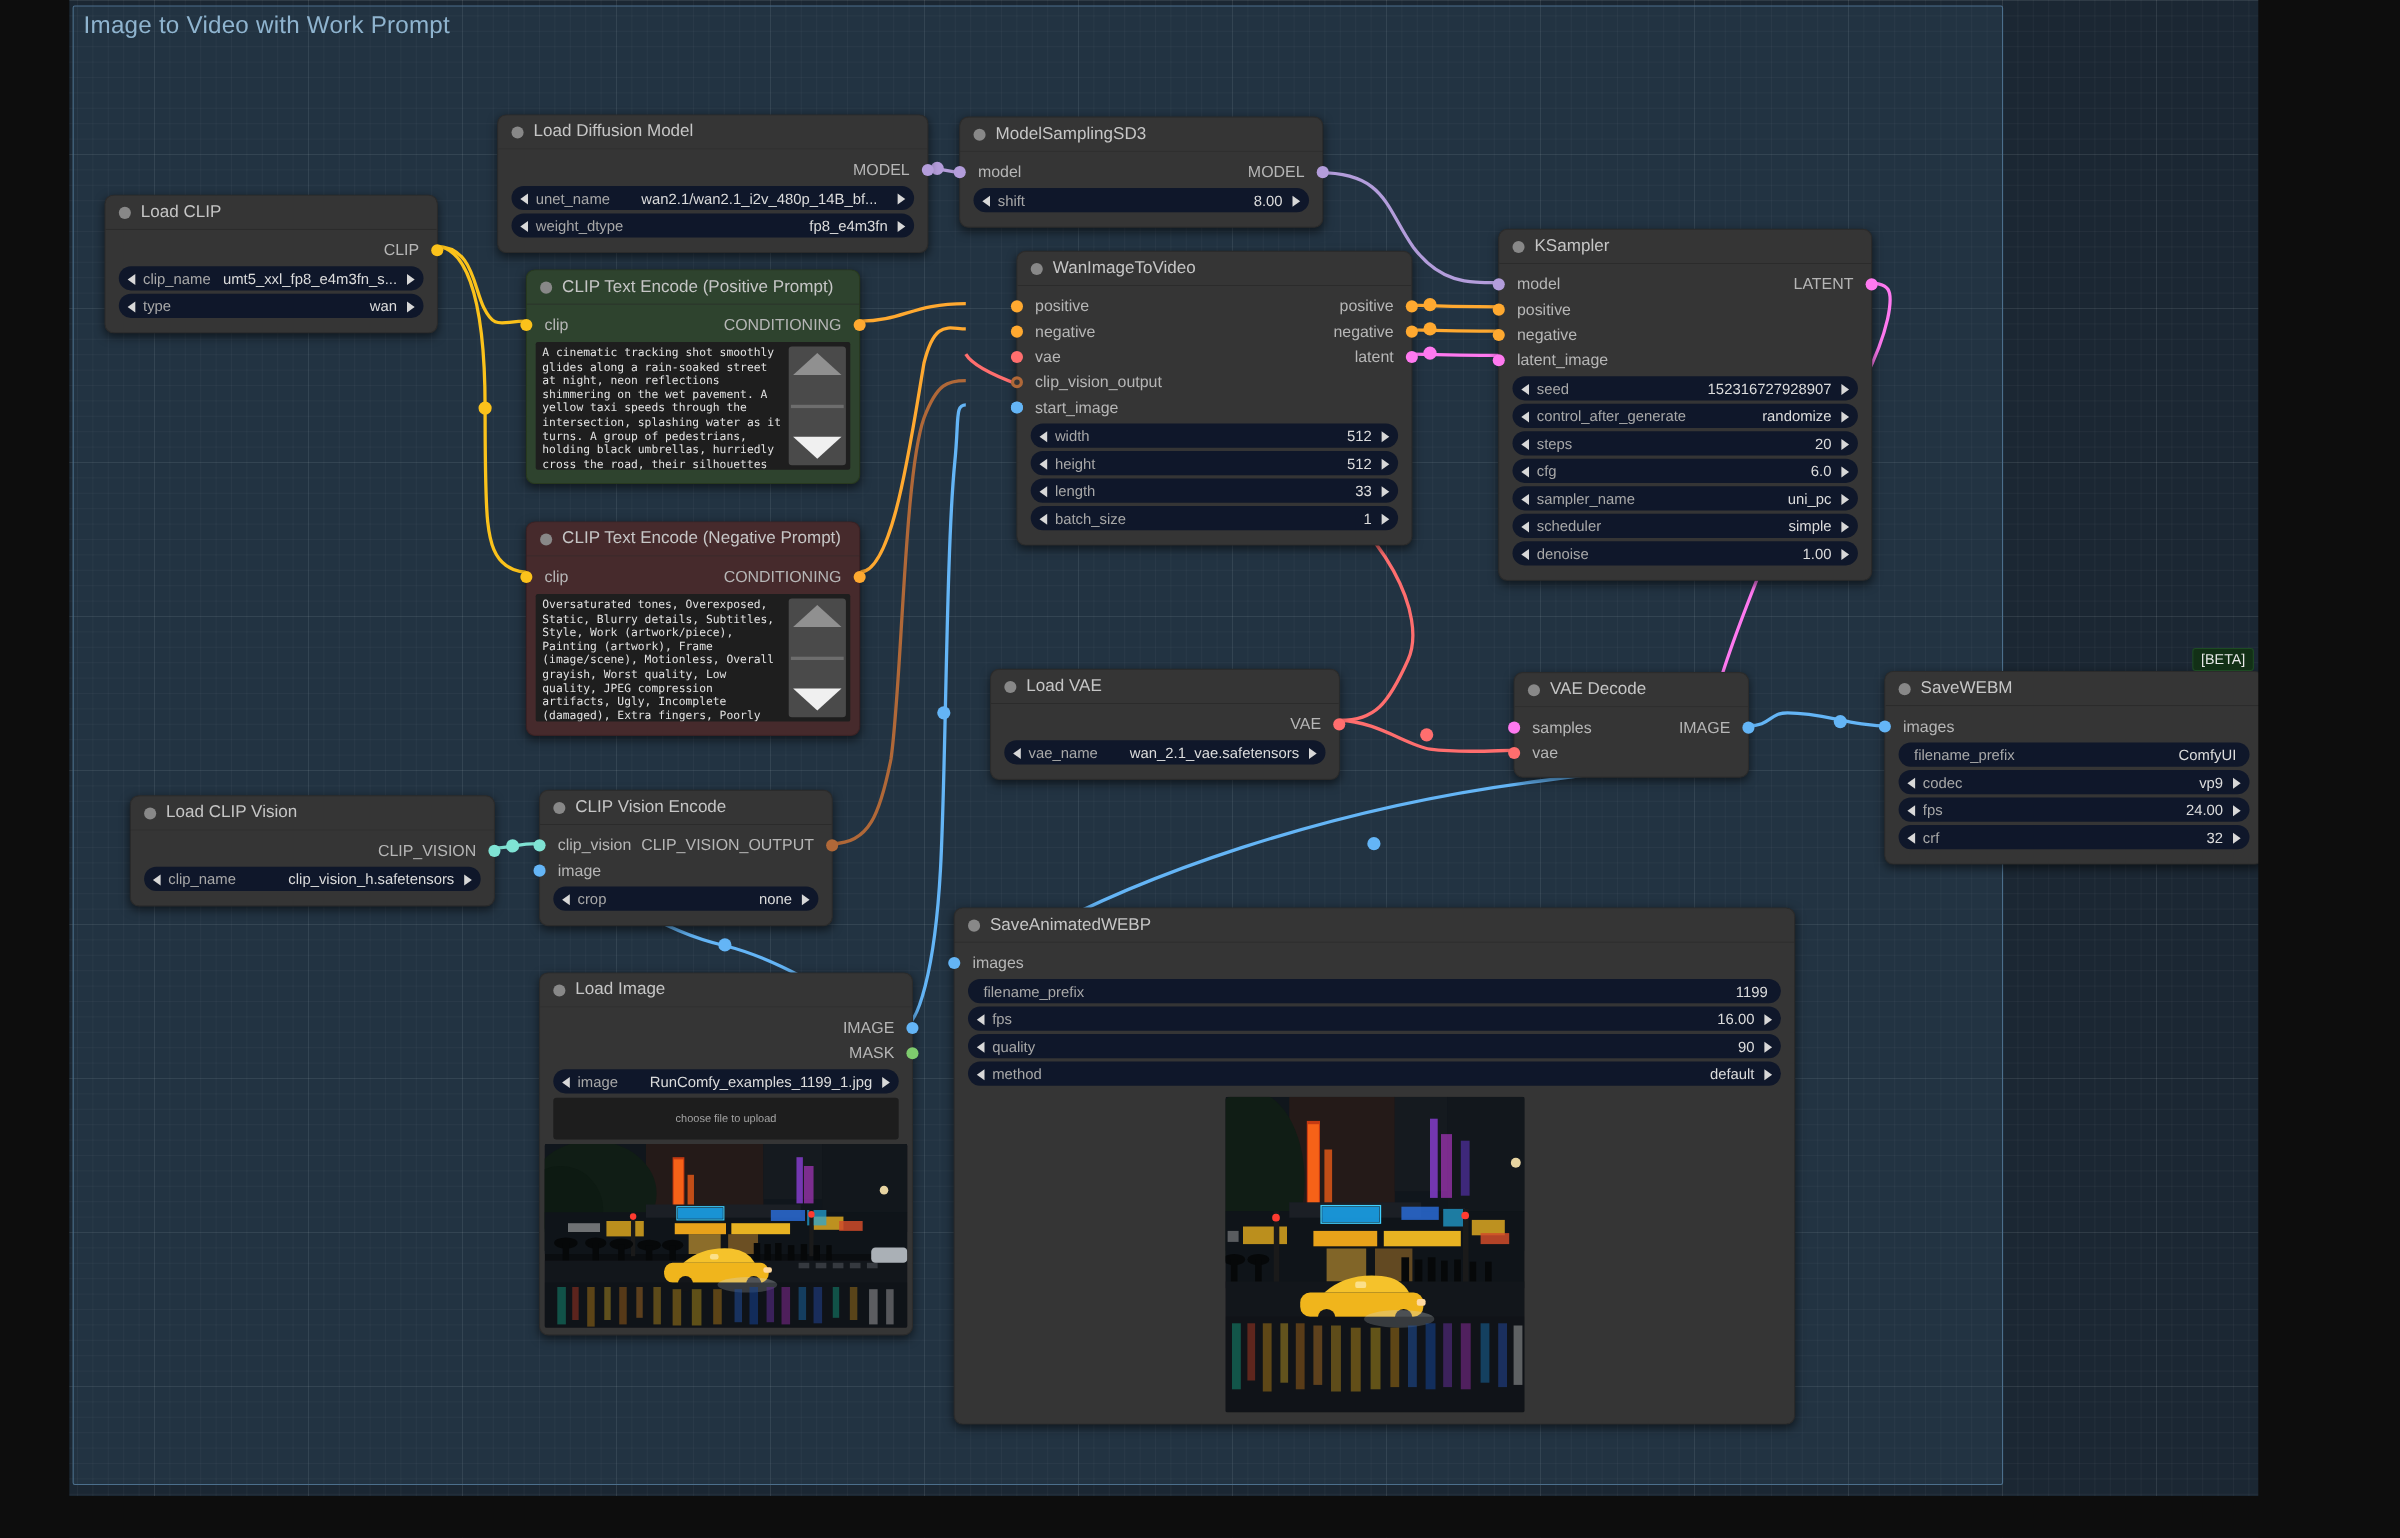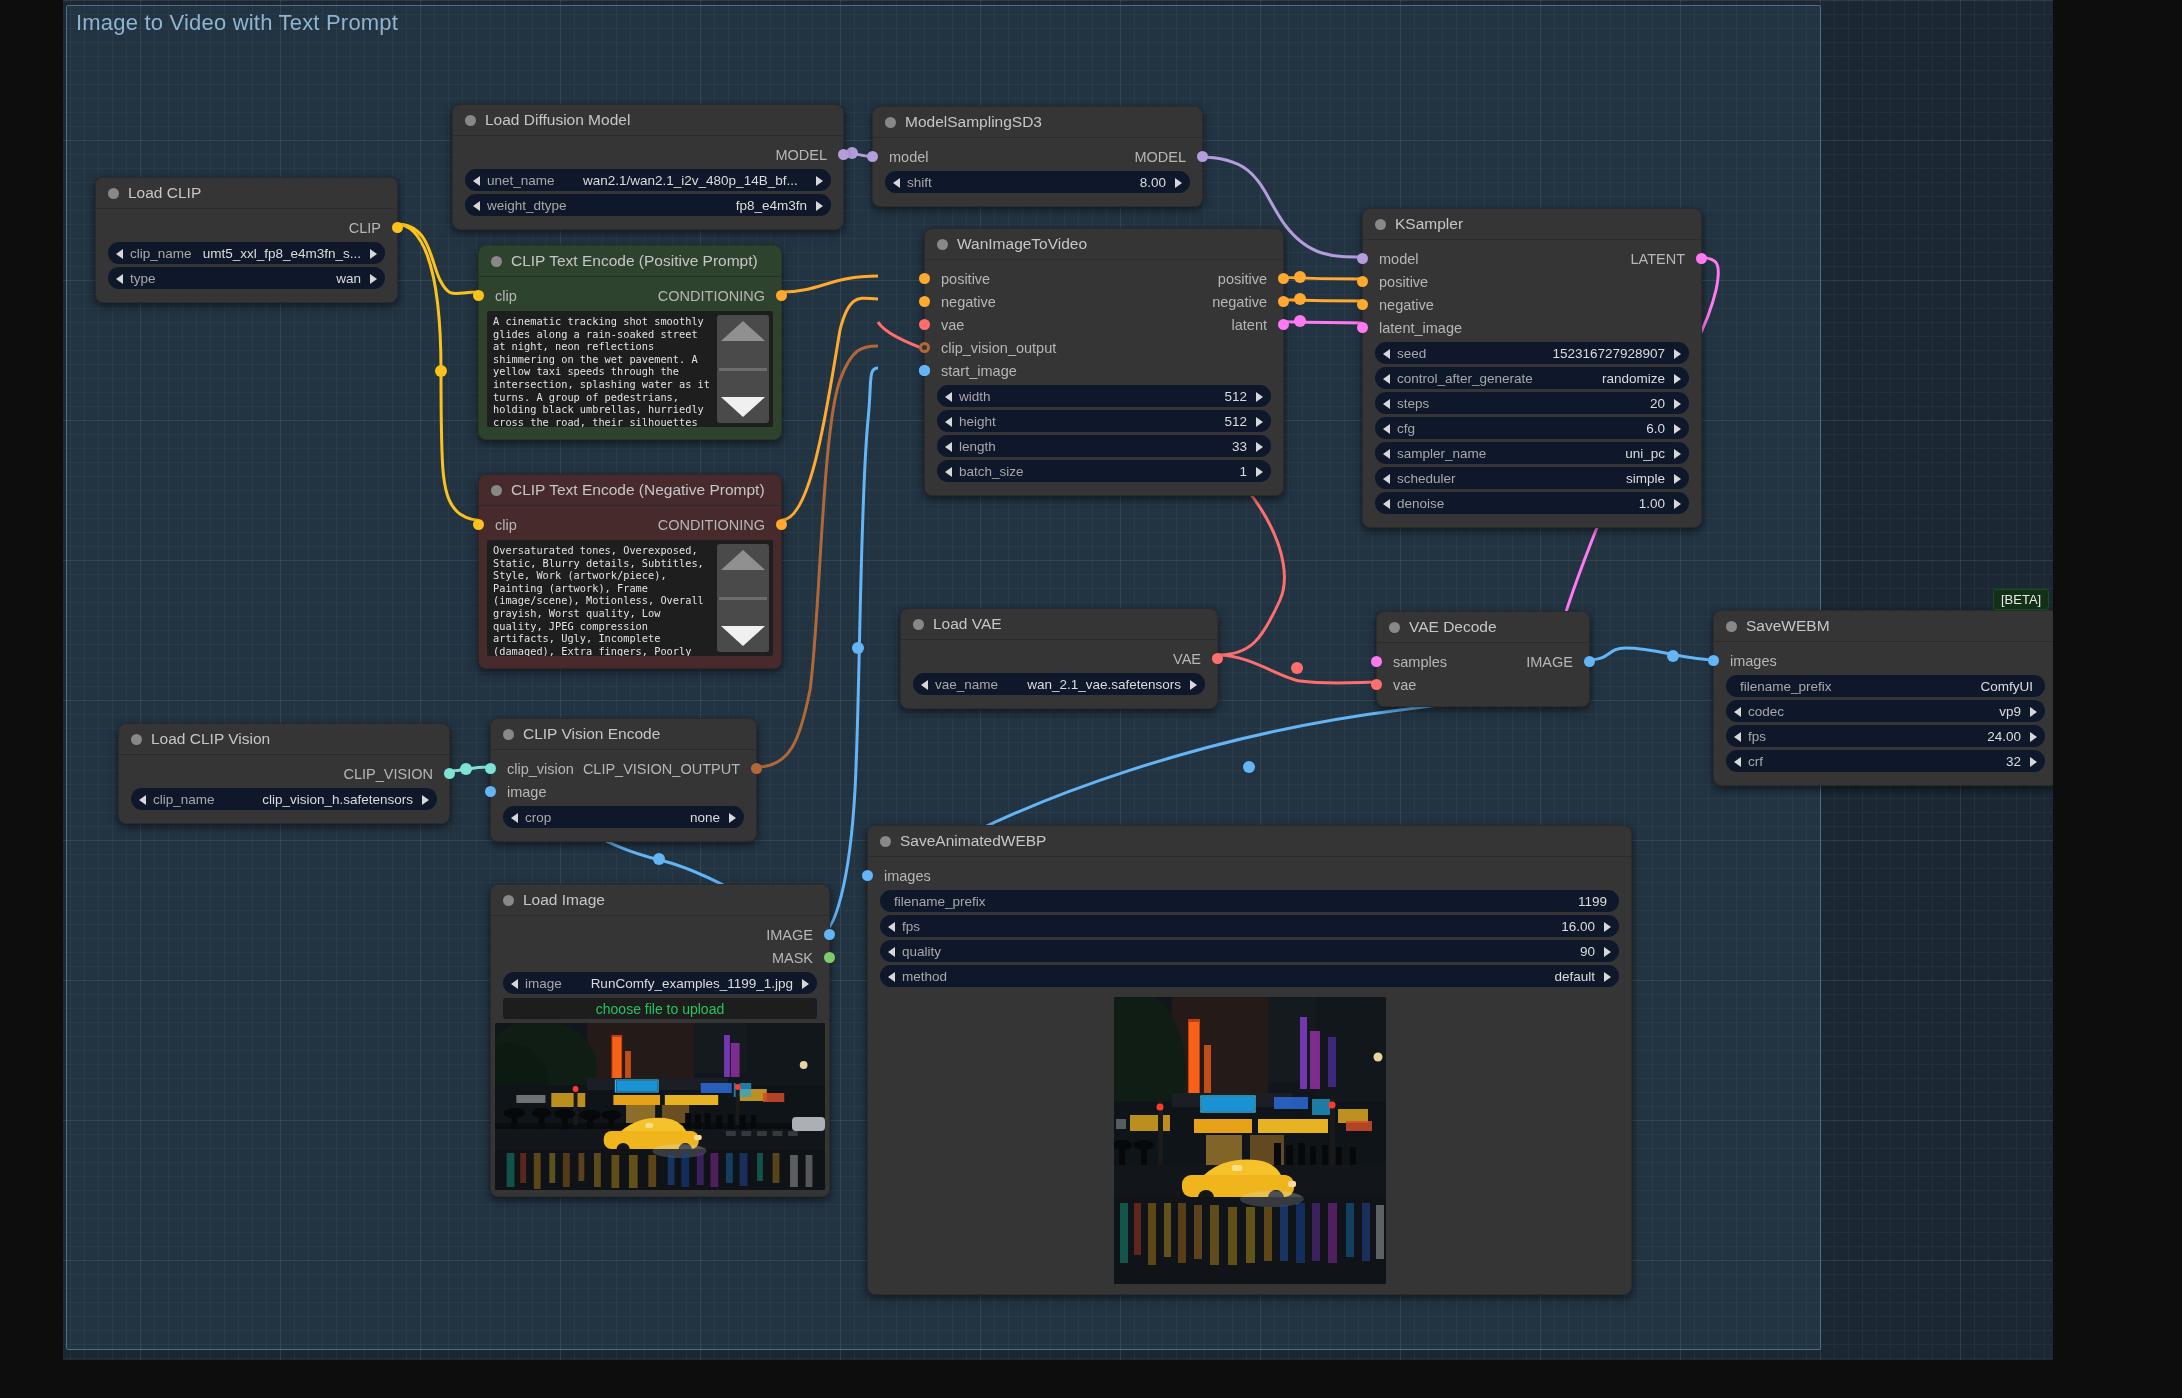--- a/index.html
+++ b/index.html
@@ -90,23 +90,23 @@
   .arrow-l, .arrow-r {
     position:absolute; width:0; height:0; top:7px;
     border-top:5px solid transparent; border-bottom:5px solid transparent;
   }
   .arrow-l { left:8px; border-right:7px solid #d8d8d8; }
   .arrow-r { right:8px; border-left:7px solid #d8d8d8; }
   .toggle-knob { position:absolute; right:6px; top:4px; width:14px; height:14px; border-radius:50%; background:#3a3a3a; }
 
   
   .btn-widget {
-    height:21px; margin:4px 12px; border-radius:3px;
+    height:38px; margin:4px 12px; border-radius:3px;
     background:#1d1d1d; display:flex; align-items:center; justify-content:center;
-    font-size:14px; color:#22c55e;
+    font-size:10px; color:#a3a3a3;
   }
 
   
   .ta-wrap { margin:4px 8px 6px 8px; position:relative; }
   .textarea {
     background:#1e1e1e; color:#e2e2e2;
     font-family:"DejaVu Sans Mono", monospace;
     font-size:10.3px; line-height:12.6px;
     padding:4px 6px; overflow:hidden;
     white-space:pre-wrap; word-break:break-word;
@@ -134,21 +134,21 @@
   .img-preview { margin:4px 4px 0 4px; border-radius:2px; overflow:hidden; }
   .img-preview svg { display:block; width:100%; height:100%; }
 </style>
 </head>
 <body>
 
 <div id="canvas">
 
   <div class="group" style="left:66px; top:5px; width:1755px; height:1345px;">
   </div>
-  <div class="group-title" style="left:76px; top:10px; z-index:6;">Image to Video with Text Prompt</div>
+  <div class="group-title" style="left:76px; top:10px; z-index:6;">Image to Video with Work Prompt</div>
 
   <svg id="links" viewBox="0 0 2182 1398">
 
     <path d="M843,153 C 860,153 862,157 876,157" stroke="#b39ddb" stroke-width="3" fill="none"></path>
     <circle cx="852" cy="153" r="6" fill="#b39ddb"></circle>
 
     <path d="M1199,157 C 1260,157 1260,190 1285,225 C 1310,258 1335,257 1365,257" stroke="#b39ddb" stroke-width="3" fill="none"></path>
 
     <path d="M396,224 C 430,224 430,260 440,280 C 450,300 455,292 478,292" stroke="#fbc21b" stroke-width="3" fill="none"></path>
     <circle cx="441" cy="371" r="6" fill="#fbc21b"></circle>

